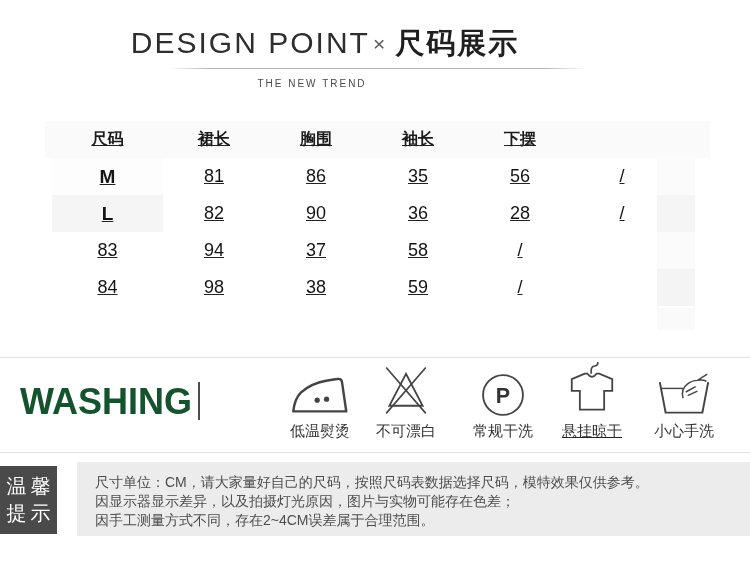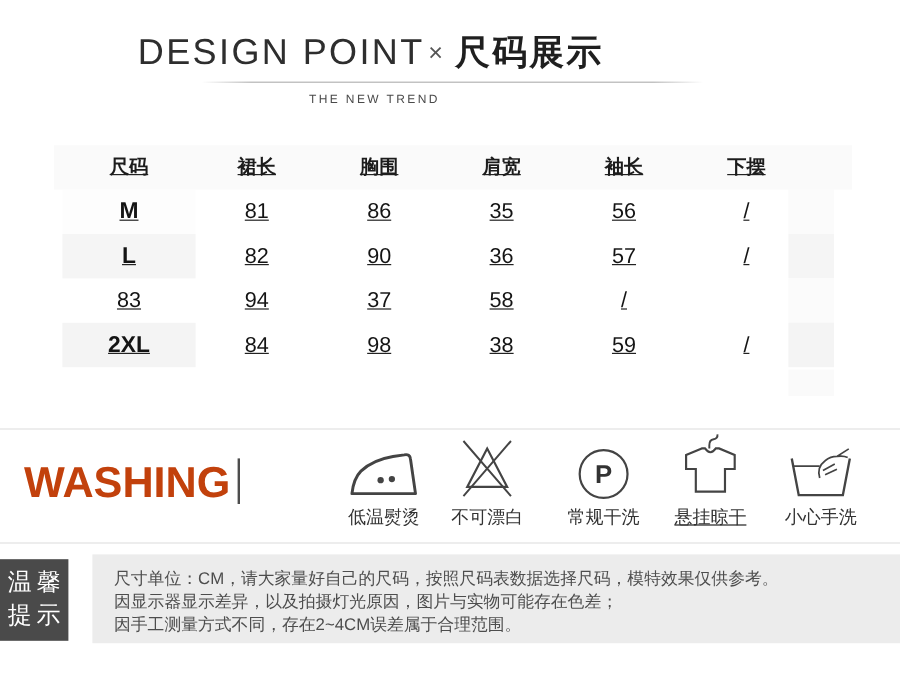--- a/index.html
+++ b/index.html
@@ -2,21 +2,21 @@
 <html><head>
 <meta charset="utf-8">
 <style>
   html,body{margin:0;padding:0;}
   body{
     width:750px;height:578px;position:relative;background:#ffffff;
     font-family:"Liberation Sans","DejaVu Sans",sans-serif;color:#222;
     overflow:hidden;
   }
   
-  .hdr{position:absolute;top:24px;left:0;width:618px;text-align:center;}
+  .hdr{position:absolute;top:24px;left:16px;width:618px;text-align:center;}
   .hdr .t-en{font-size:30px;letter-spacing:2px;color:#2e2e2e;font-weight:400;}
   .hdr .t-sep{font-size:21px;color:#555;margin:0 10px 0 3px;vertical-align:2px;}
   .hdr .t-cn{font-size:29px;color:#1f1f1f;font-weight:700;letter-spacing:2px;}
   .hdr-line{position:absolute;top:68px;left:168px;width:418px;height:1px;
     background:linear-gradient(to right,rgba(180,180,180,0),#b3b3b3 10%,#b3b3b3 90%,rgba(180,180,180,0));}
   .hdr-sub{position:absolute;top:78px;left:0;width:624px;text-align:center;
     font-size:10px;letter-spacing:2px;color:#4a4a4a;}
   
   .tbl{position:absolute;left:52px;top:120px;width:621px;}
   .hdr-band{position:absolute;left:45px;top:121px;width:665px;height:37px;background:#fafafa;}
@@ -33,21 +33,21 @@
   .right-block{position:absolute;left:657px;top:158px;width:38px;}
   .right-block .s0{height:37px;background:#fbfbfb;}
   .right-block .s1{height:37px;background:#f5f5f5;}
   .right-block .s2{height:37px;background:#fbfbfb;}
   .right-block .s3{height:37px;background:#f4f4f4;}
   .right-block .s4{height:22px;margin-top:2px;background:#fafafa;}
   
   .wash{position:absolute;left:0;top:357px;width:750px;height:94px;
     border-top:1px solid #e2e2e2;border-bottom:1px solid #e2e2e2;background:#fff;}
   .wash-brand{position:absolute;left:20px;top:24px;display:flex;align-items:flex-end;}
-  .wash-title{font-size:36px;font-weight:800;letter-spacing:0px;color:#c2410c;line-height:38px;}
+  .wash-title{font-size:36px;font-weight:800;letter-spacing:0px;color:#14532d;line-height:38px;}
   .wash-bar{width:2px;height:38px;background:#4d4d4d;margin:0 8px 1px 6px;}
   .wash-sub{font-size:19px;color:#7d7d7d;padding-bottom:3px;letter-spacing:1px;}
   .wash-item{position:absolute;top:5px;width:84px;display:flex;flex-direction:column;align-items:center;}
   .wash-item .ic{height:55px;display:flex;align-items:flex-end;justify-content:center;}
   .wash-item .lbl{margin-top:4px;font-size:15px;color:#333;white-space:nowrap;}
   .wi-0{left:278px;} .wi-1{left:364px;} .wi-2{left:461px;} .wi-3{left:550px;text-decoration:underline;} .wi-4{left:642px;}
   
   .tip-badge{position:absolute;left:0;top:466px;width:57px;height:68px;background:#4a4a4a;
     color:#fff;display:flex;flex-direction:column;align-items:center;justify-content:center;
     font-size:20px;letter-spacing:4px;line-height:27px;font-weight:400;}
@@ -64,49 +64,47 @@
 </div>
 <div class="hdr-line"></div>
 <div class="hdr-sub">THE NEW TREND</div>
 
 <div class="hdr-band"></div>
 <div class="tbl">
   <div class="trow head">
     <div class="tcell">尺码</div>
     <div class="tcell">裙长</div>
     <div class="tcell">胸围</div>
-    <div class="tcell">肩宽</div>
     <div class="tcell">袖长</div>
     <div class="tcell">下摆</div>
   </div>
   <div class="trow r0">
     <div class="tcell size-cell">M</div>
     <div class="tcell">81</div>
     <div class="tcell">86</div>
     <div class="tcell">35</div>
     <div class="tcell">56</div>
     <div class="tcell">/</div>
   </div>
   <div class="trow r1">
     <div class="tcell size-cell">L</div>
     <div class="tcell">82</div>
     <div class="tcell">90</div>
     <div class="tcell">36</div>
-    <div class="tcell">57</div>
+    <div class="tcell">28</div>
     <div class="tcell">/</div>
   </div>
   <div class="trow r2">
     <div class="tcell">83</div>
     <div class="tcell">94</div>
     <div class="tcell">37</div>
     <div class="tcell">58</div>
     <div class="tcell">/</div>
   </div>
   <div class="trow r3">
-    <div class="tcell size-cell">2XL</div>
     <div class="tcell">84</div>
     <div class="tcell">98</div>
     <div class="tcell">38</div>
     <div class="tcell">59</div>
     <div class="tcell">/</div>
   </div>
 </div>
 <div class="right-block">
   <div class="s0"></div>
     <div class="s1"></div>

